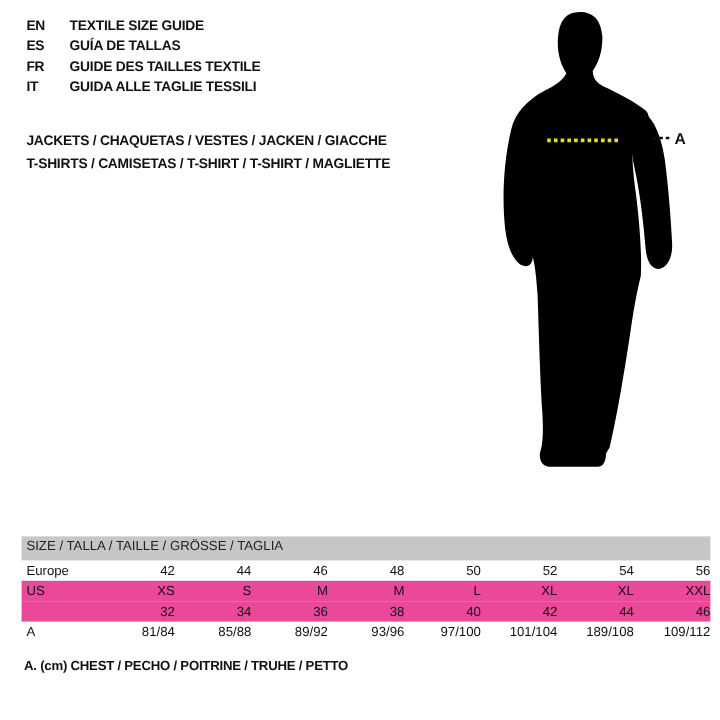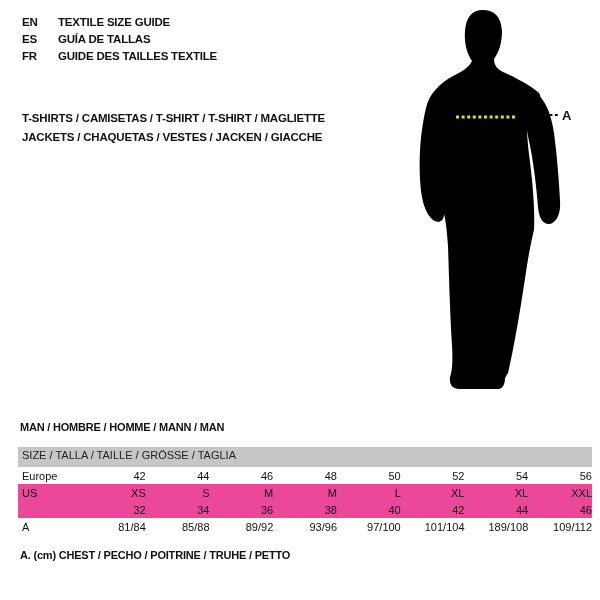--- a/index.html
+++ b/index.html
@@ -50,25 +50,29 @@
       <span class="lang-label">TEXTILE SIZE GUIDE</span>
     </div>
     <div class="lang-row">
       <span class="lang-code">ES</span>
       <span class="lang-label">GUÍA DE TALLAS</span>
     </div>
     <div class="lang-row">
       <span class="lang-code">FR</span>
       <span class="lang-label">GUIDE DES TAILLES TEXTILE</span>
     </div>
+    <div class="lang-row">
+      <span class="lang-code">IT</span>
+      <span class="lang-label">GUIDA ALLE TAGLIE TESSILI</span>
+    </div>
   </div>
 
   <div class="categories">
+    <div>JACKETS / CHAQUETAS / VESTES / JACKEN / GIACCHE</div>
     <div>T-SHIRTS / CAMISETAS / T-SHIRT / T-SHIRT / MAGLIETTE</div>
-    <div>JACKETS / CHAQUETAS / VESTES / JACKEN / GIACCHE</div>
   </div>
 
   <svg class="figure-svg" width="180" height="398" viewBox="405 2 180 398" xmlns="http://www.w3.org/2000/svg">
     <path fill="#000000" d="M 483,10
              C 472,10 466,17 465,31
              C 464,43 467,54 472,61
              C 469,67 463,71 453,76
              C 440,83 429,94 426,108
              C 420,133 418,164 421,191
              C 423,206 427,215 433,220
@@ -96,21 +100,20 @@
              C 561,213 557,222 550,224
              C 543,225 539,218 538,207
              C 536,183 533,159 529,141
              C 526,127 524,111 527,100
              C 528,95 531,91 534,92 Z"></path>
     <line x1="456" y1="117" x2="517" y2="117" stroke="#dde22b" stroke-width="3" stroke-dasharray="3,2.6"></line>
     <line x1="544" y1="115" x2="559" y2="115" stroke="#111111" stroke-width="2" stroke-dasharray="3,2.4"></line>
     <text x="562" y="120" font-family="Liberation Sans, sans-serif" font-size="13" font-weight="600" fill="#111111">A</text>
   </svg>
 
-  <div class="section-title">MAN / HOMBRE / HOMME / MANN / MAN</div>
 
   <div class="size-table">
     <div class="table-header">SIZE / TALLA / TAILLE / GRÖSSE / TAGLIA</div>
 
     <div class="trow">
       <div class="cell-label">Europe</div>
       <div class="cell">42</div>
       <div class="cell">44</div>
       <div class="cell">46</div>
       <div class="cell">48</div>

